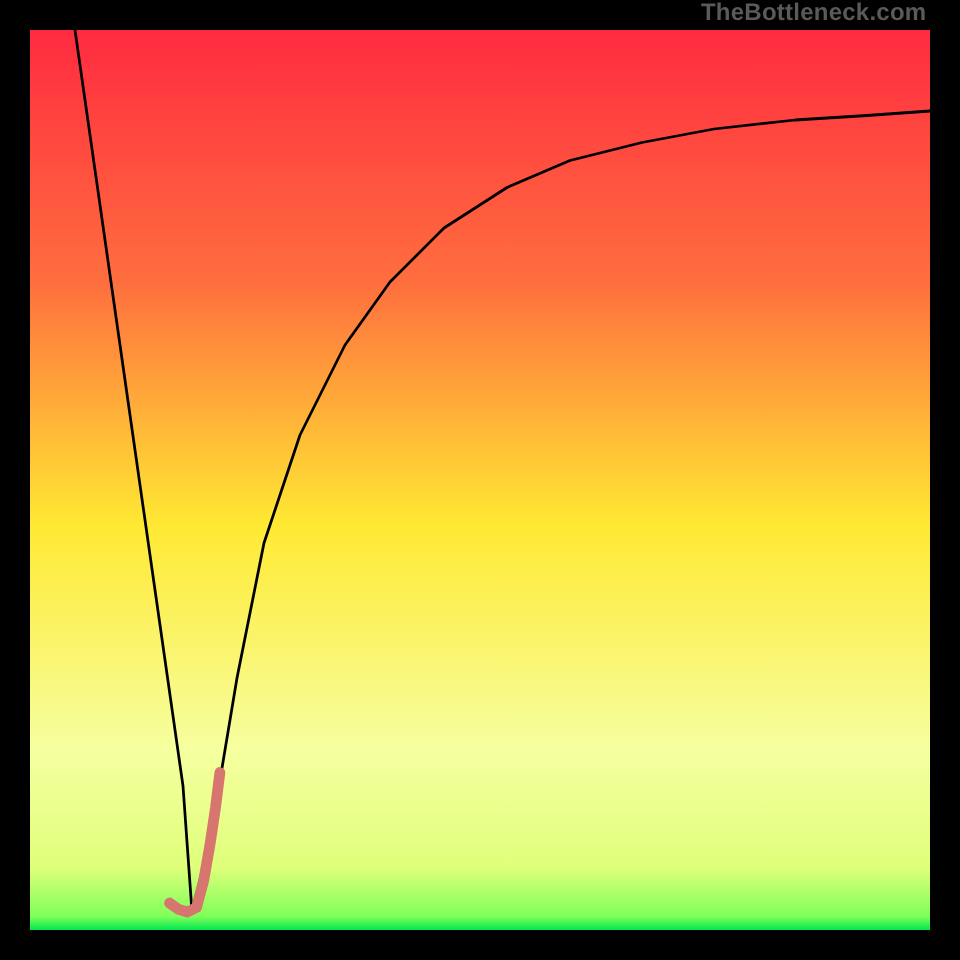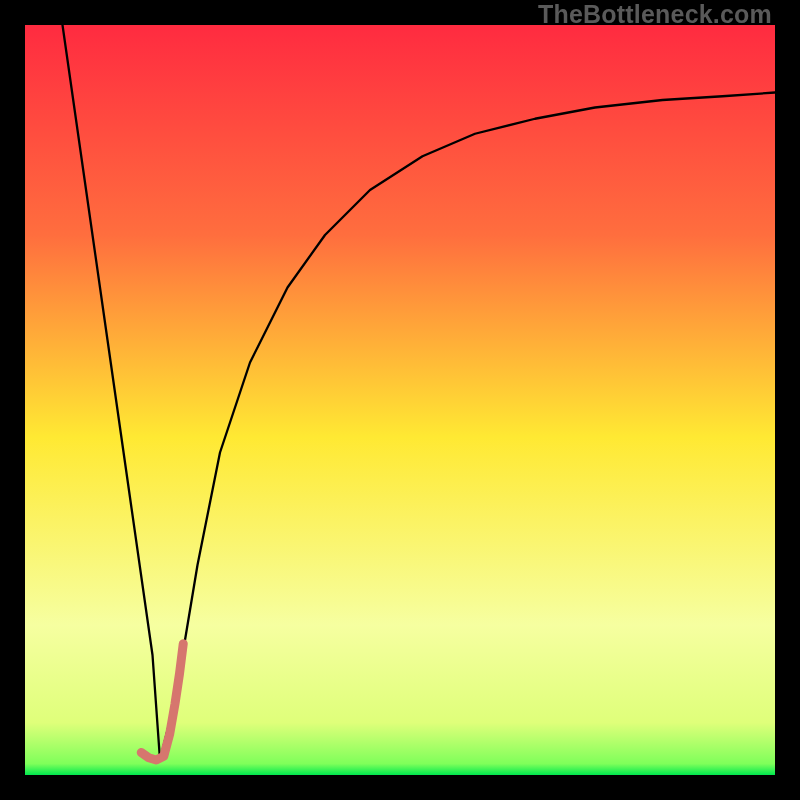--- a/index.html
+++ b/index.html
@@ -25,21 +25,21 @@
   }
   .gradient {
     position: absolute;
     inset: 0;
   }
   .watermark {
     position: absolute;
     top: 0;
     right: 28px;
     font-family: Arial, Helvetica, sans-serif;
-    font-size: 25px;
+    font-size: 20px;
     font-weight: 600;
     color: #5a5a5a;
     letter-spacing: 0.2px;
   }
   svg.curve {
     position: absolute;
     inset: 0;
   }
 </style>
 </head>

